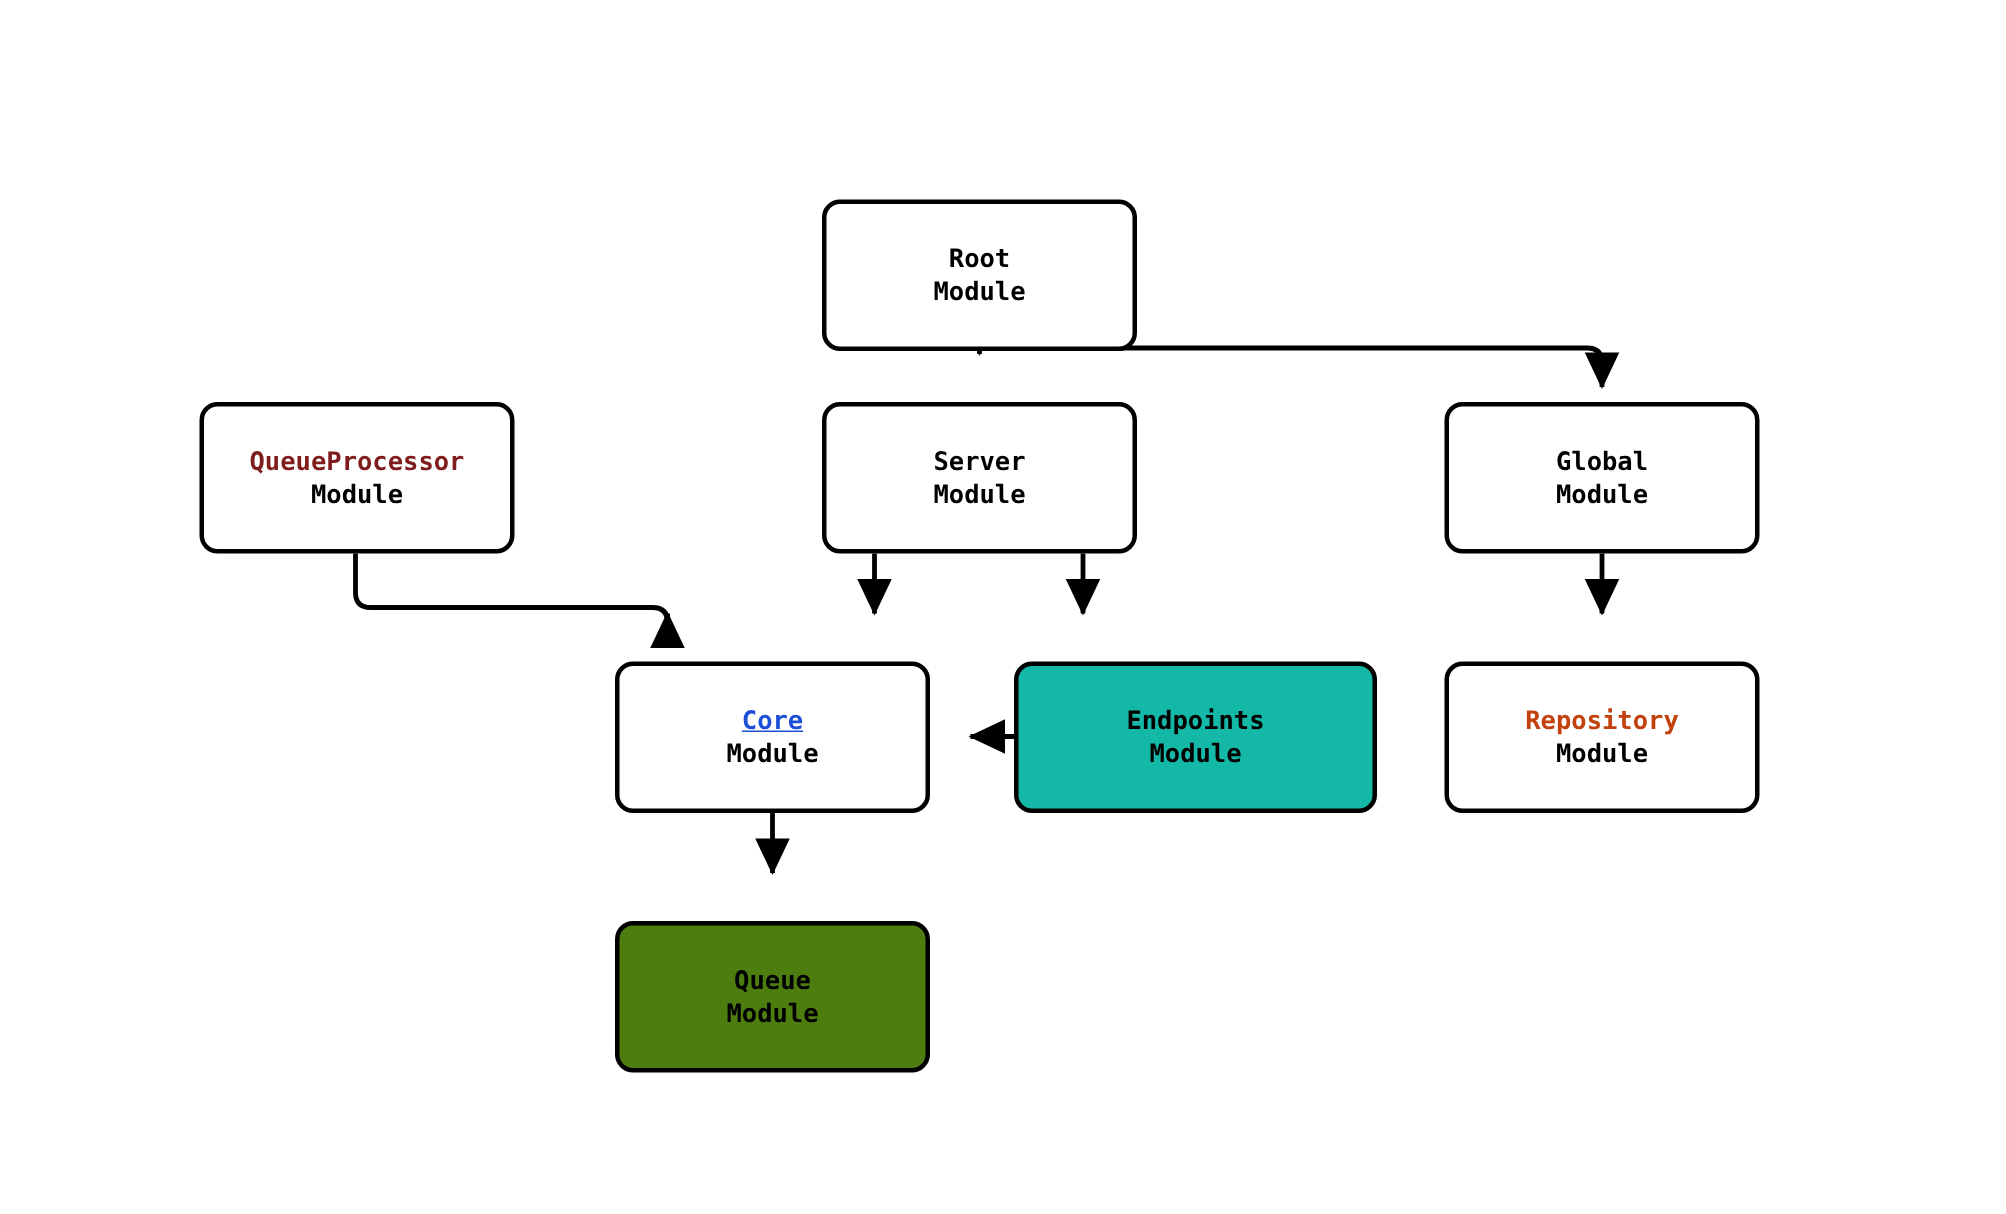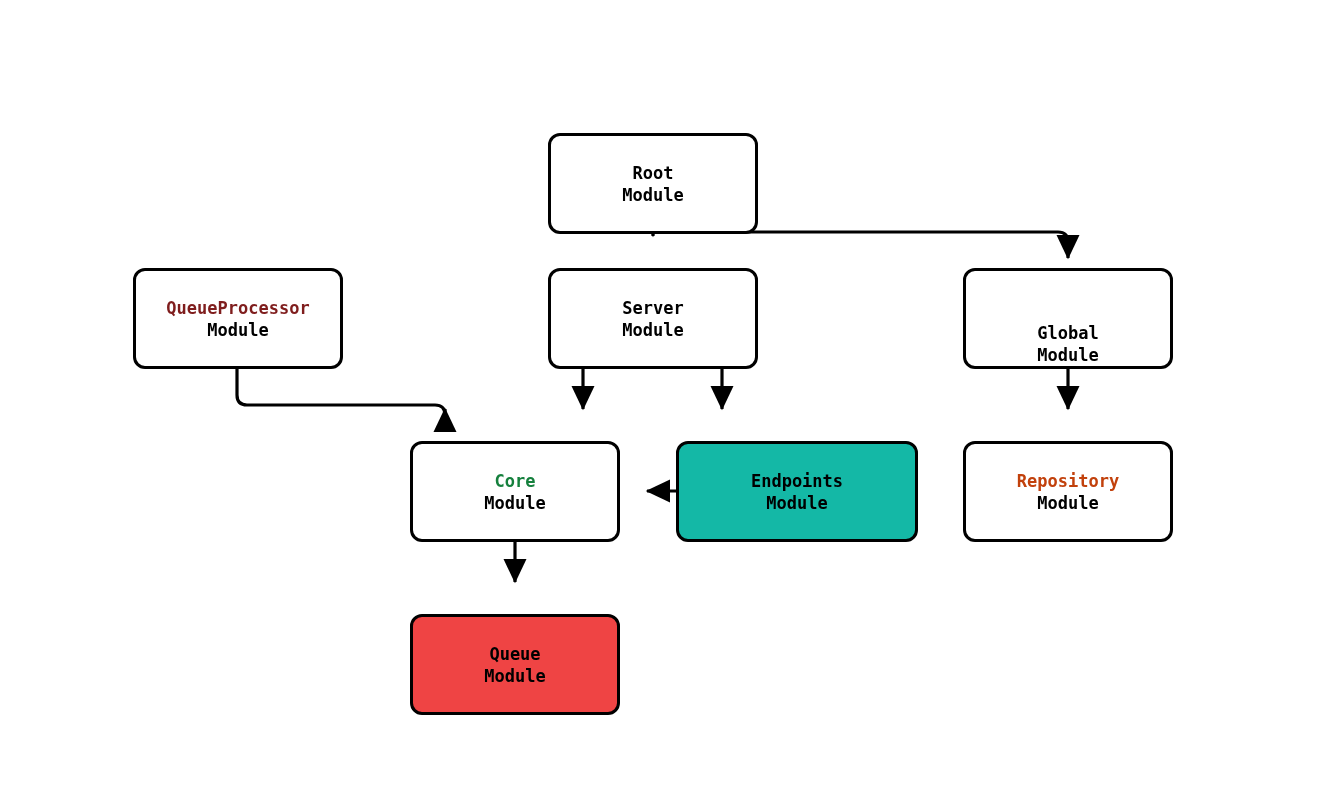--- a/index.html
+++ b/index.html
@@ -79,35 +79,35 @@
         <div class="node-label" style="color: rgb(0, 0, 0);">Module</div>
       </div>
       <div class="node" style="left: 133px; top: 268px; width: 210px; height: 101px; border-color: rgb(0, 0, 0); background: rgb(255, 255, 255);">
         <div class="node-label" style="color: #7f1d1d;">QueueProcessor</div>
         <div class="node-label" style="color: rgb(0, 0, 0);">Module</div>
       </div>
       <div class="node" style="left: 548px; top: 268px; width: 210px; height: 101px; border-color: rgb(0, 0, 0); background: rgb(255, 255, 255); align-items: center;">
         <div class="node-label" style="color: rgb(0, 0, 0);">Server</div>
         <div class="node-label" style="color: rgb(0, 0, 0);">Module</div>
       </div>
-      <div class="node" style="left: 963px; top: 268px; width: 210px; height: 101px; border-color: rgb(0, 0, 0); background: rgb(255, 255, 255); justify-content: flex-end;">
+      <div class="node" style="left: 963px; top: 268px; width: 210px; height: 101px; border-color: rgb(0, 0, 0); background: rgb(255, 255, 255);">
         <div class="node-label" style="color: rgb(0, 0, 0);">Global</div>
         <div class="node-label" style="color: rgb(0, 0, 0);">Module</div>
       </div>
       <div class="node" style="left: 410px; top: 441px; width: 210px; height: 101px; border-color: rgb(0, 0, 0); background: rgb(255, 255, 255);">
-        <div class="node-label" style="color: #15803d;">Core</div>
+        <div class="node-label" style="color: #1d4ed8; text-decoration: underline;">Core</div>
         <div class="node-label" style="color: rgb(0, 0, 0);">Module</div>
       </div>
       <div class="node" style="left: 676px; top: 441px; width: 242px; height: 101px; border-color: rgb(0, 0, 0); background: #14b8a6;">
         <div class="node-label" style="color: rgb(0, 0, 0);">Endpoints</div>
         <div class="node-label" style="color: rgb(0, 0, 0);">Module</div>
       </div>
       <div class="node" style="left: 963px; top: 441px; width: 210px; height: 101px; border-color: rgb(0, 0, 0); background: rgb(255, 255, 255);">
         <div class="node-label" style="color: #c2410c;">Repository</div>
         <div class="node-label" style="color: rgb(0, 0, 0);">Module</div>
       </div>
-      <div class="node" style="left: 410px; top: 614px; width: 210px; height: 101px; border-color: rgb(0, 0, 0); background: #ef4444;">
+      <div class="node" style="left: 410px; top: 614px; width: 210px; height: 101px; border-color: rgb(0, 0, 0); background: #4d7c0f;">
         <div class="node-label" style="color: rgb(0, 0, 0);">Queue</div>
         <div class="node-label" style="color: rgb(0, 0, 0);">Module</div>
       </div>
     </div>
 
 </div>
 
 </body></html>

